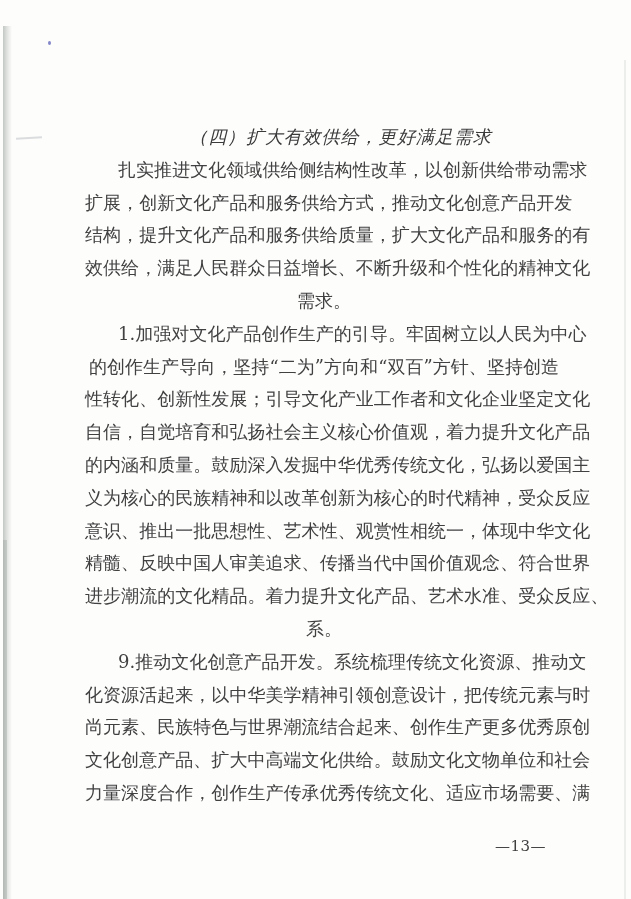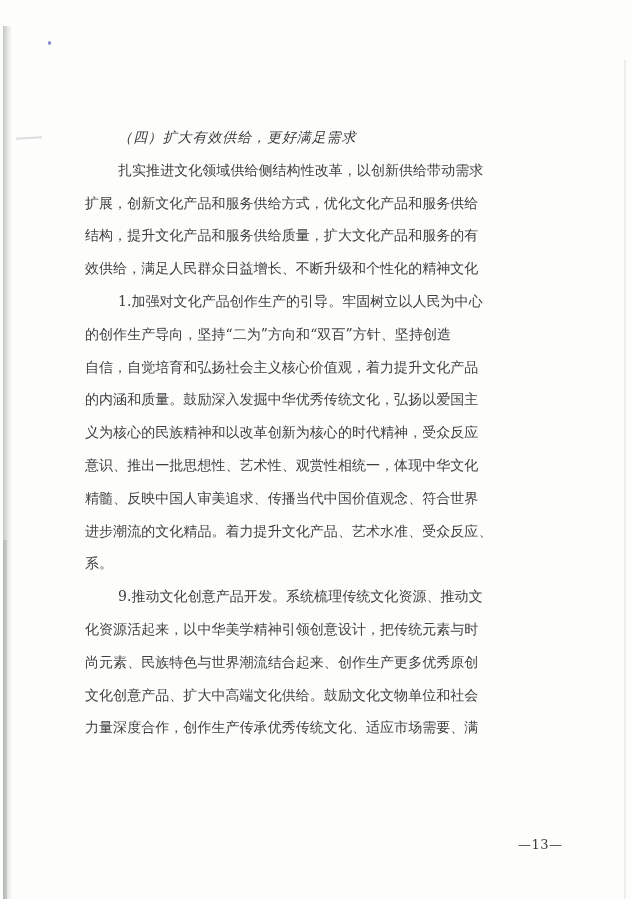--- a/index.html
+++ b/index.html
@@ -72,62 +72,65 @@
   .doc {
     position: absolute;
     left: 85px;
     top: 121px;
     width: 478px;
   }
   .line {
     margin: 0;
     height: 32.8px;
     line-height: 32.8px;
-    font-size: 14px;
+    font-size: 18px;
     color: #414141;
     white-space: nowrap;
     letter-spacing: 0.05px;
+    text-align: center;
   }
   .line.first {
     text-indent: 33px;
   }
   .line.heading {
     text-indent: 33px;
     font-style: italic;
     letter-spacing: 0.9px;
     color: #3b3b3b;
   }
   .pageno {
     position: absolute;
-    left: 518px;
+    left: 495px;
     top: 837px;
-    font-size: 13px;
+    font-size: 15px;
     letter-spacing: 0.5px;
     color: #3f3f3f;
     font-family: "DejaVu Serif", serif;
   }
 </style>
 </head>
 <body>
 
 <div class="page">
   <div class="edge-strip"></div>
   <div class="edge-strip-dark"></div>
   <div class="right-edge"></div>
   <div class="speck-blue"></div>
   <div class="smudge"></div>
 
   <div class="doc" id="doc-body">
       <p class="line heading">（四）扩大有效供给，更好满足需求</p>
       <p class="line first">扎实推进文化领域供给侧结构性改革，以创新供给带动需求</p>
-      <p class="line body">扩展，创新文化产品和服务供给方式，优化文化产品和服务供给</p>
+      <p class="line body">扩展，创新文化产品和服务供给方式，推动文化创意产品开发</p>
       <p class="line body">结构，提升文化产品和服务供给质量，扩大文化产品和服务的有</p>
       <p class="line body">效供给，满足人民群众日益增长、不断升级和个性化的精神文化</p>
+      <p class="line body">需求。</p>
       <p class="line first">1.加强对文化产品创作生产的引导。牢固树立以人民为中心</p>
       <p class="line body">的创作生产导向，坚持“二为”方向和“双百”方针、坚持创造</p>
+      <p class="line body">性转化、创新性发展；引导文化产业工作者和文化企业坚定文化</p>
       <p class="line body">自信，自觉培育和弘扬社会主义核心价值观，着力提升文化产品</p>
       <p class="line body">的内涵和质量。鼓励深入发掘中华优秀传统文化，弘扬以爱国主</p>
       <p class="line body">义为核心的民族精神和以改革创新为核心的时代精神，受众反应</p>
       <p class="line body">意识、推出一批思想性、艺术性、观赏性相统一，体现中华文化</p>
       <p class="line body">精髓、反映中国人审美追求、传播当代中国价值观念、符合世界</p>
       <p class="line body">进步潮流的文化精品。着力提升文化产品、艺术水准、受众反应、</p>
       <p class="line body">系。</p>
       <p class="line first">9.推动文化创意产品开发。系统梳理传统文化资源、推动文</p>
       <p class="line body">化资源活起来，以中华美学精神引领创意设计，把传统元素与时</p>
       <p class="line body">尚元素、民族特色与世界潮流结合起来、创作生产更多优秀原创</p>

